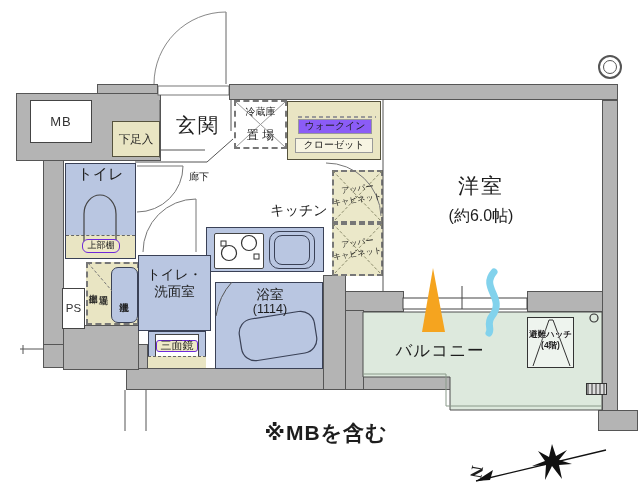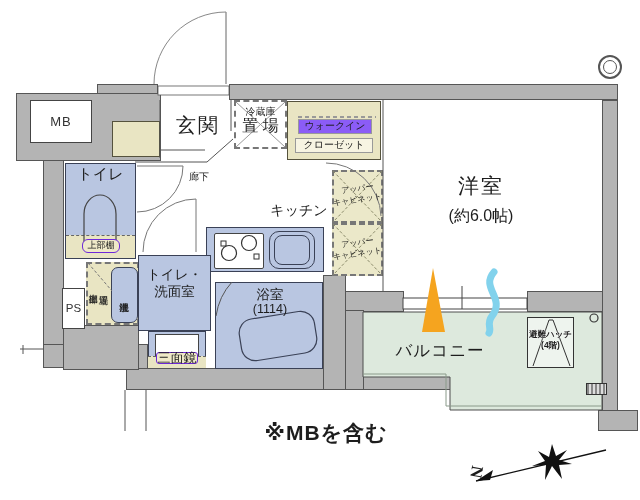--- a/index.html
+++ b/index.html
@@ -121,41 +121,42 @@
     <line x1="476" y1="481" x2="606" y2="450" stroke="#111" stroke-width="1.3"></line>
     <polygon points="476,481 493,470 490,480" fill="#111"></polygon>
     <polygon points="552,444 556,456 567,450 559,460 572,464 559,465 562,479 552,466 545,480 546,465 532,466 545,461 538,451 549,457" fill="#111"></polygon>
   </svg>
 
   <div class="a" style="left:598px;top:55px;width:24px;height:24px;border:2px solid #555;border-radius:50%;"></div>
   <div class="a" style="left:603px;top:60px;width:14px;height:14px;border:1.5px solid #555;border-radius:50%;"></div>
 
   <div class="a lbl" style="left:30px;top:100px;width:62px;height:43px;font-size:13px;letter-spacing:1px;color:#333;">MB</div>
   <div class="a lbl" style="left:166px;top:112px;width:64px;height:26px;font-size:20px;letter-spacing:2px;">玄関</div>
+  <div class="a lbl" style="left:112px;top:121px;width:48px;height:36px;font-size:11.5px;">下足入</div>
   <div class="a lbl" style="left:234px;top:105px;width:53px;height:14px;font-size:10px;">冷蔵庫</div>
-  <div class="a lbl" style="left:234px;top:119px;width:53px;height:14px;font-size:16px;">置 場</div>
+  <div class="a lbl" style="left:234px;top:128px;width:53px;height:14px;font-size:12px;">置 場</div>
   <div class="a lbl" style="left:298px;top:119px;width:74px;height:15px;font-size:10px;background:#8b5cf6;border:1px solid #999;">ウォークイン</div>
   <div class="a lbl" style="left:295px;top:138px;width:78px;height:15px;font-size:10px;background:#f7f4e2;border:1px solid #999;">クローゼット</div>
   <div class="a lbl" style="left:421px;top:173px;width:120px;height:26px;font-size:21px;letter-spacing:2px;">洋室</div>
   <div class="a lbl" style="left:411px;top:206px;width:140px;height:20px;font-size:16px;">(約6.0帖)</div>
   <div class="a lbl" style="left:332px;top:184px;width:51px;height:10px;font-size:8px;transform:rotate(-8deg);">アッパー</div>
   <div class="a lbl" style="left:330px;top:195px;width:55px;height:10px;font-size:8px;transform:rotate(-8deg);">キャビネット</div>
   <div class="a lbl" style="left:332px;top:238px;width:51px;height:10px;font-size:8px;transform:rotate(-8deg);">アッパー</div>
   <div class="a lbl" style="left:330px;top:249px;width:55px;height:10px;font-size:8px;transform:rotate(-8deg);">キャビネット</div>
   <div class="a lbl" style="left:65px;top:166px;width:71px;height:16px;font-size:15px;">トイレ</div>
   <div class="a lbl tag" style="left:82px;top:239px;width:38px;height:14px;font-size:9px;border-radius:6px;">上部棚</div>
   <div class="a lbl" style="left:178px;top:168px;width:42px;height:18px;font-size:10px;">廊下</div>
   <div class="a lbl" style="left:224px;top:200px;width:78px;height:20px;font-size:14px;margin-left:36px;">キッチン</div>
   <div class="a lbl vtext" style="left:87px;top:266px;width:11px;height:42px;font-size:9px;">上部棚</div>
   <div class="a lbl vtext" style="left:98px;top:272px;width:11px;height:32px;font-size:9.5px;">置場</div>
   <div class="a lbl vtext" style="left:118px;top:272px;width:12px;height:46px;font-size:9.5px;">洗濯機</div>
   <div class="a lbl" style="left:62px;top:288px;width:23px;height:41px;font-size:11.5px;color:#333;">PS</div>
   <div class="a lbl" style="left:138px;top:267px;width:73px;height:16px;font-size:13.5px;text-align:center;">トイレ・</div>
   <div class="a lbl" style="left:138px;top:284px;width:73px;height:16px;font-size:13.5px;">洗面室</div>
-  <div class="a lbl tag" style="left:156px;top:352px;width:42px;height:12px;font-size:13px;border-radius:3px;text-align:right;">三面鏡</div>
+  <div class="a lbl tag" style="left:156px;top:340px;width:42px;height:12px;font-size:11px;border-radius:3px;text-align:right;">三面鏡</div>
   <div class="a lbl" style="left:243px;top:287px;width:54px;height:16px;font-size:13.5px;">浴室</div>
   <div class="a lbl" style="left:238px;top:303px;width:64px;height:14px;font-size:12.5px;">(1114)</div>
   <div class="a lbl" style="left:365px;top:340px;width:150px;height:22px;font-size:16.5px;letter-spacing:1px;">バルコニー</div>
   <div class="a lbl" style="left:523px;top:329px;width:55px;height:11px;font-size:8.5px;font-weight:bold;text-shadow:0 0 2px #fff,0 0 2px #fff;">避難ハッチ</div>
   <div class="a lbl" style="left:535px;top:340px;width:31px;height:11px;font-size:8.5px;font-weight:bold;text-shadow:0 0 2px #fff,0 0 2px #fff;">(4階)</div>
   <div class="a lbl" style="left:240px;top:419px;width:172px;height:28px;font-size:21px;font-weight:bold;letter-spacing:1px;">※MBを含む</div>
   <div class="a lbl" style="left:465px;top:461px;width:22px;height:22px;font-size:17px;font-weight:bold;font-family:'Liberation Serif','DejaVu Serif',serif;transform:rotate(100deg);">N</div>
 
 </div>
 

